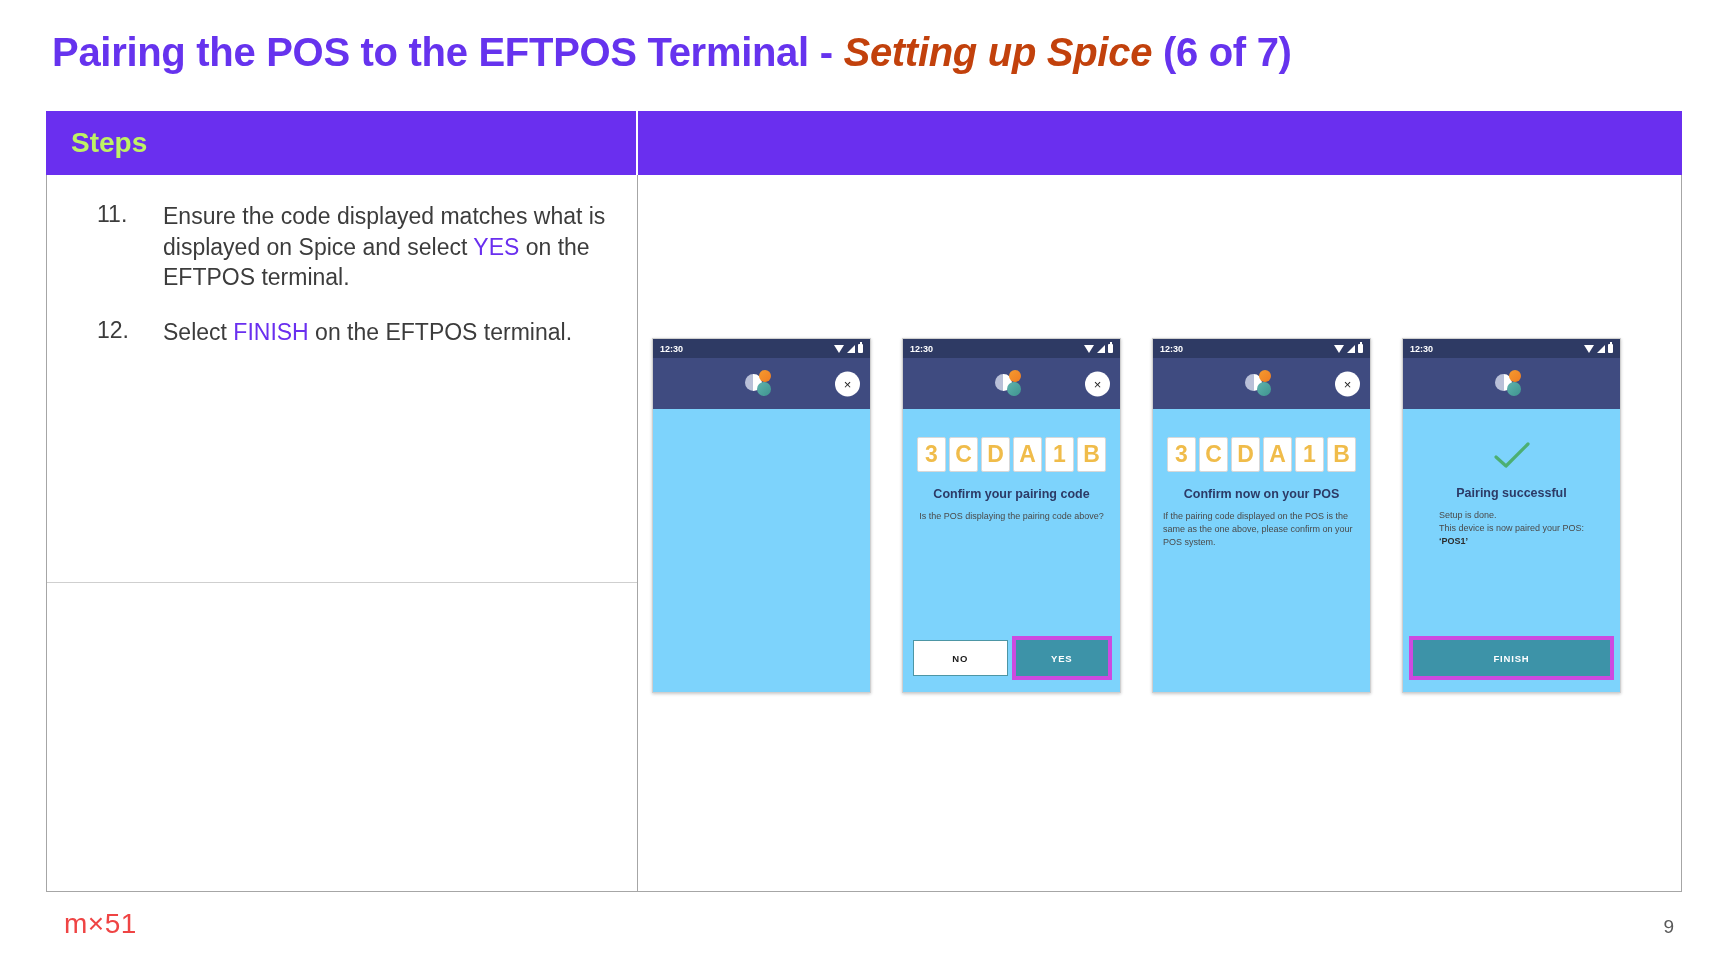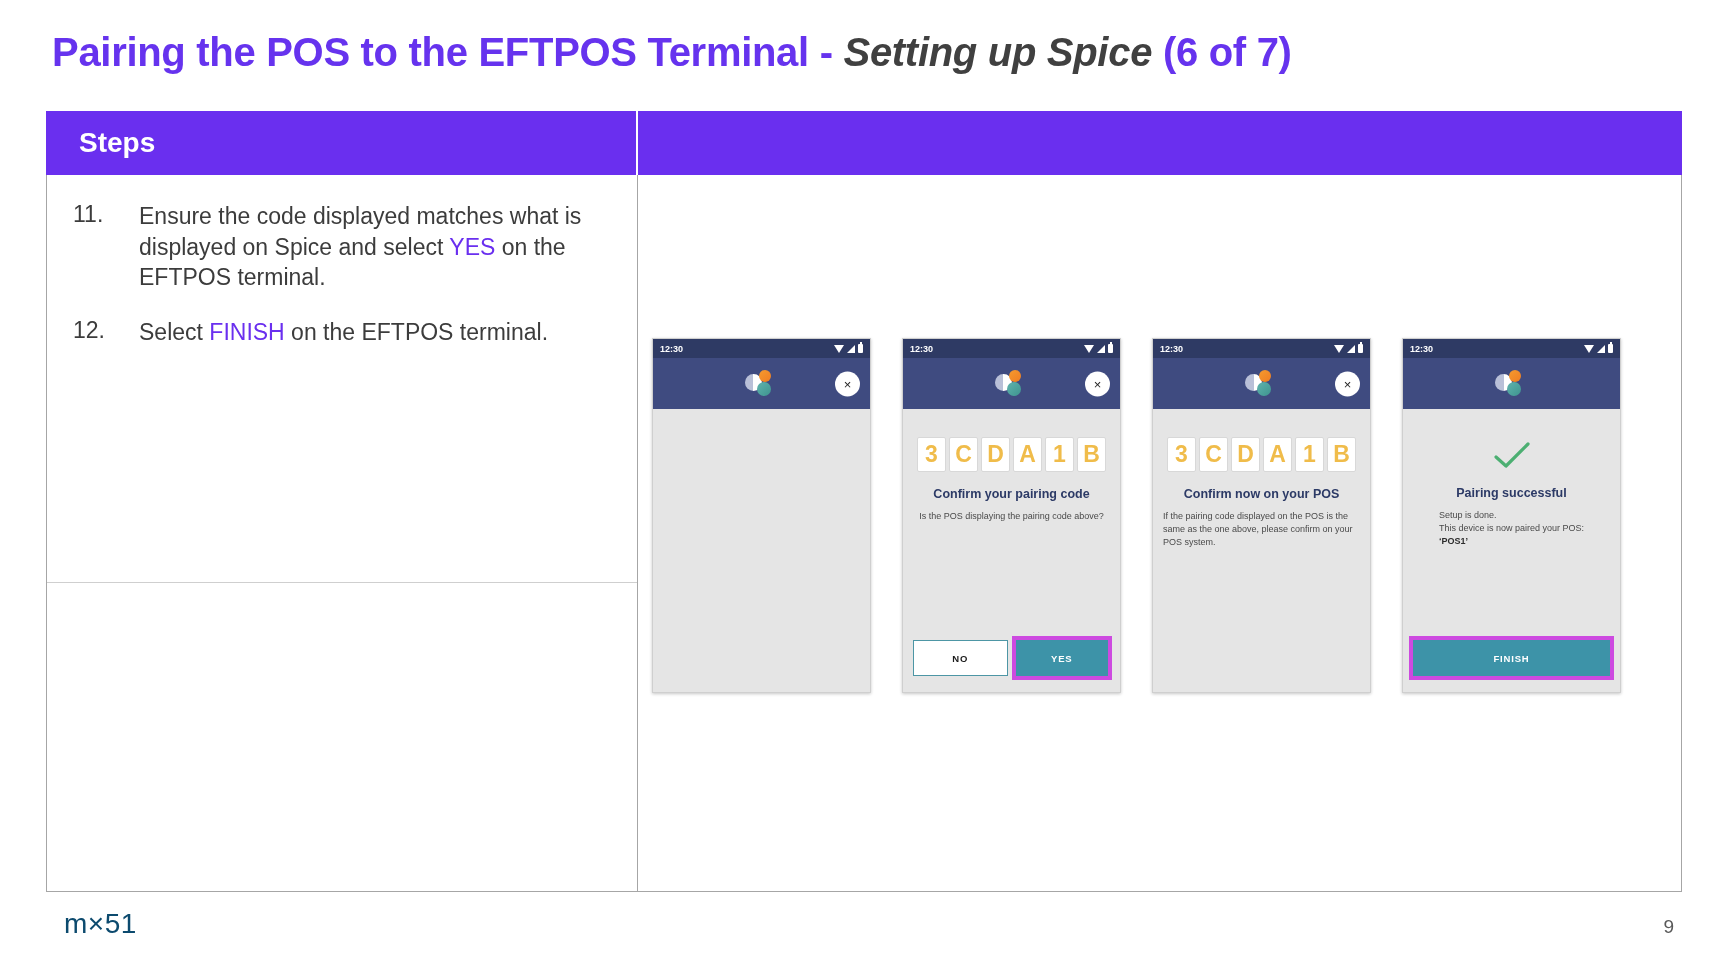--- a/index.html
+++ b/index.html
@@ -20,45 +20,45 @@
     position: absolute;
     left: 52px;
     top: 30px;
     font-size: 40px;
     font-weight: bold;
     color: #6633ee;
     white-space: nowrap;
     letter-spacing: -0.3px;
   }
   .slide-title .em {
-    color: #404040;
+    color: #c2410c;
     font-style: italic;
   }
 
   
   .table {
     position: absolute;
     left: 46px;
     top: 111px;
     width: 1636px;
     height: 780px;
     box-sizing: border-box;
   }
   .thead {
     display: flex;
     height: 64px;
     background: #6a2fef;
   }
   .th {
     display: flex;
     align-items: center;
-    color: #ffffff;
+    color: #bef264;
     font-size: 28px;
     font-weight: bold;
-    padding-left: 33px;
+    padding-left: 25px;
     box-sizing: border-box;
   }
   .th-steps { width: 592px; border-right: 2px solid #ffffff; }
   .th-screens { flex: 1; }
 
   .tbody {
     display: flex;
     height: 716px;
     border-bottom: 1px solid #a6a6a6;
   }
@@ -88,41 +88,42 @@
   }
   .step {
     display: flex;
     margin-bottom: 24px;
   }
   .step-num {
     width: 66px;
     flex: 0 0 66px;
     font-size: 23px;
     color: #3c3c3c;
+    margin-left: 24px;
   }
   .step-text {
     font-size: 23px;
     color: #3c3c3c;
     line-height: 1.33;
     max-width: 450px;
   }
   .hl { color: #6a2fef; }
 
   
   .phones {
     position: absolute;
     left: 14px;
     top: 163px;
     display: flex;
     gap: 31px;
   }
   .phone {
     width: 219px;
     height: 355px;
-    background: #e5e5e5;
+    background: #7dd3fc;
     border: 1px solid #cfcfcf;
     box-shadow: 0 1px 3px rgba(0,0,0,0.22);
     display: flex;
     flex-direction: column;
     box-sizing: border-box;
     position: relative;
   }
   .status-bar {
     height: 19px;
     background: #2e3a64;
@@ -336,21 +337,21 @@
     color: #ffffff;
     outline: 4px solid #cd4ae0;
   }
 
   
   .logo {
     position: absolute;
     left: 64px;
     top: 908px;
     font-size: 28px;
-    color: #0c4a6e;
+    color: #ef4444;
     letter-spacing: 0.5px;
   }
   .page-num {
     position: absolute;
     right: 54px;
     top: 916px;
     font-size: 19px;
     color: #595959;
   }
 </style>

